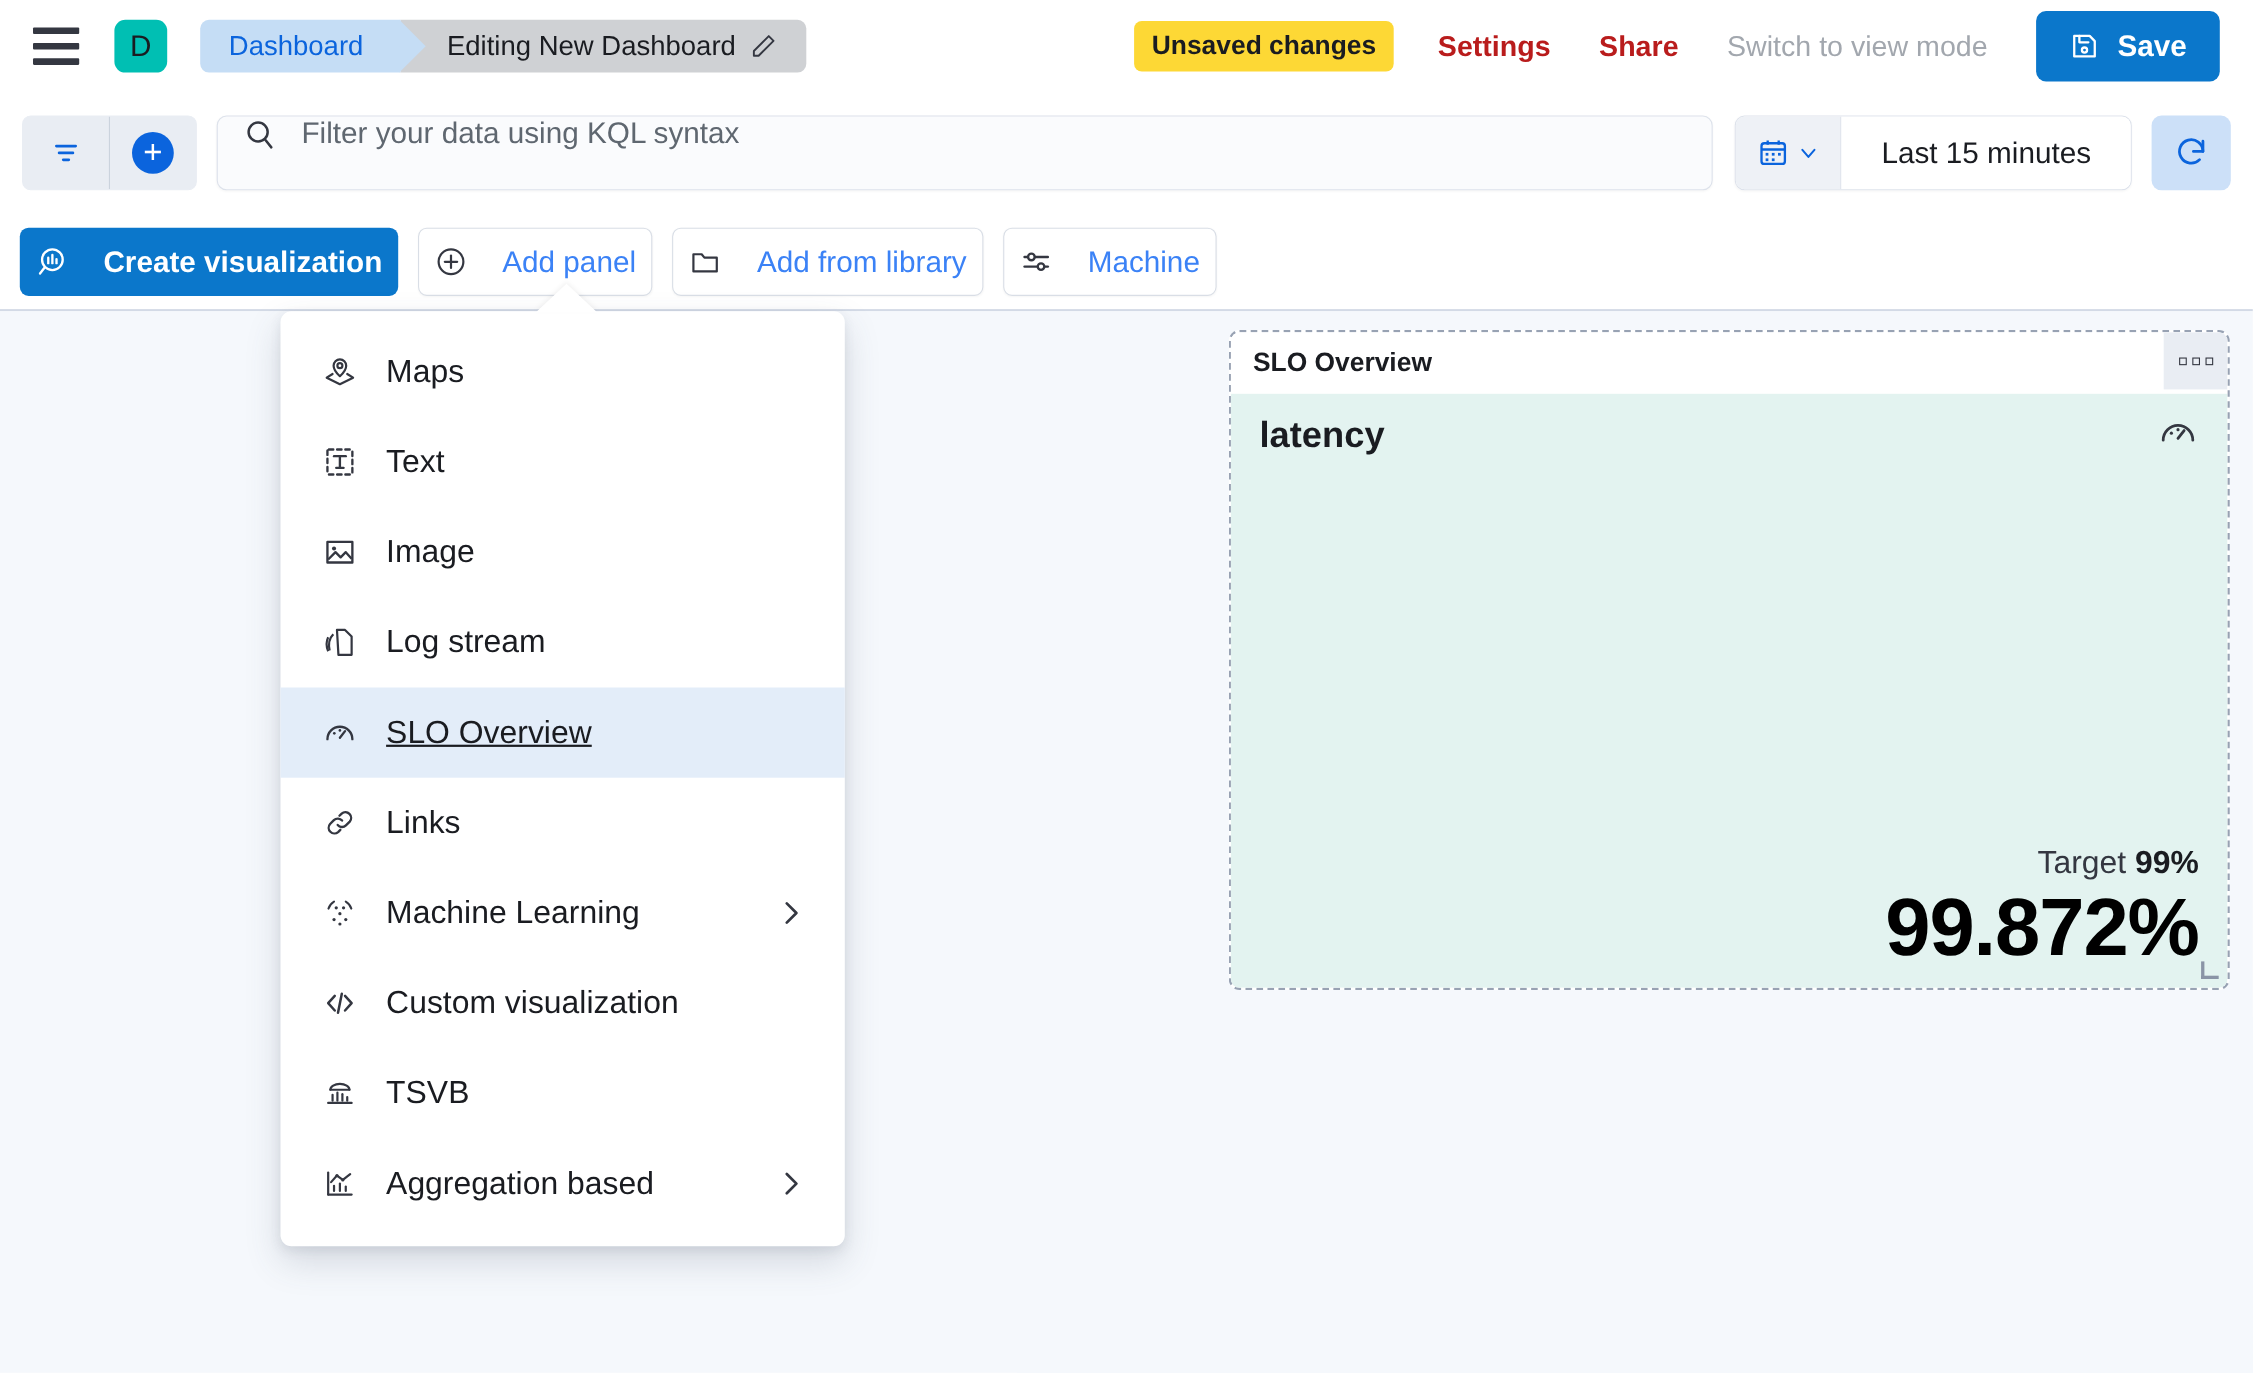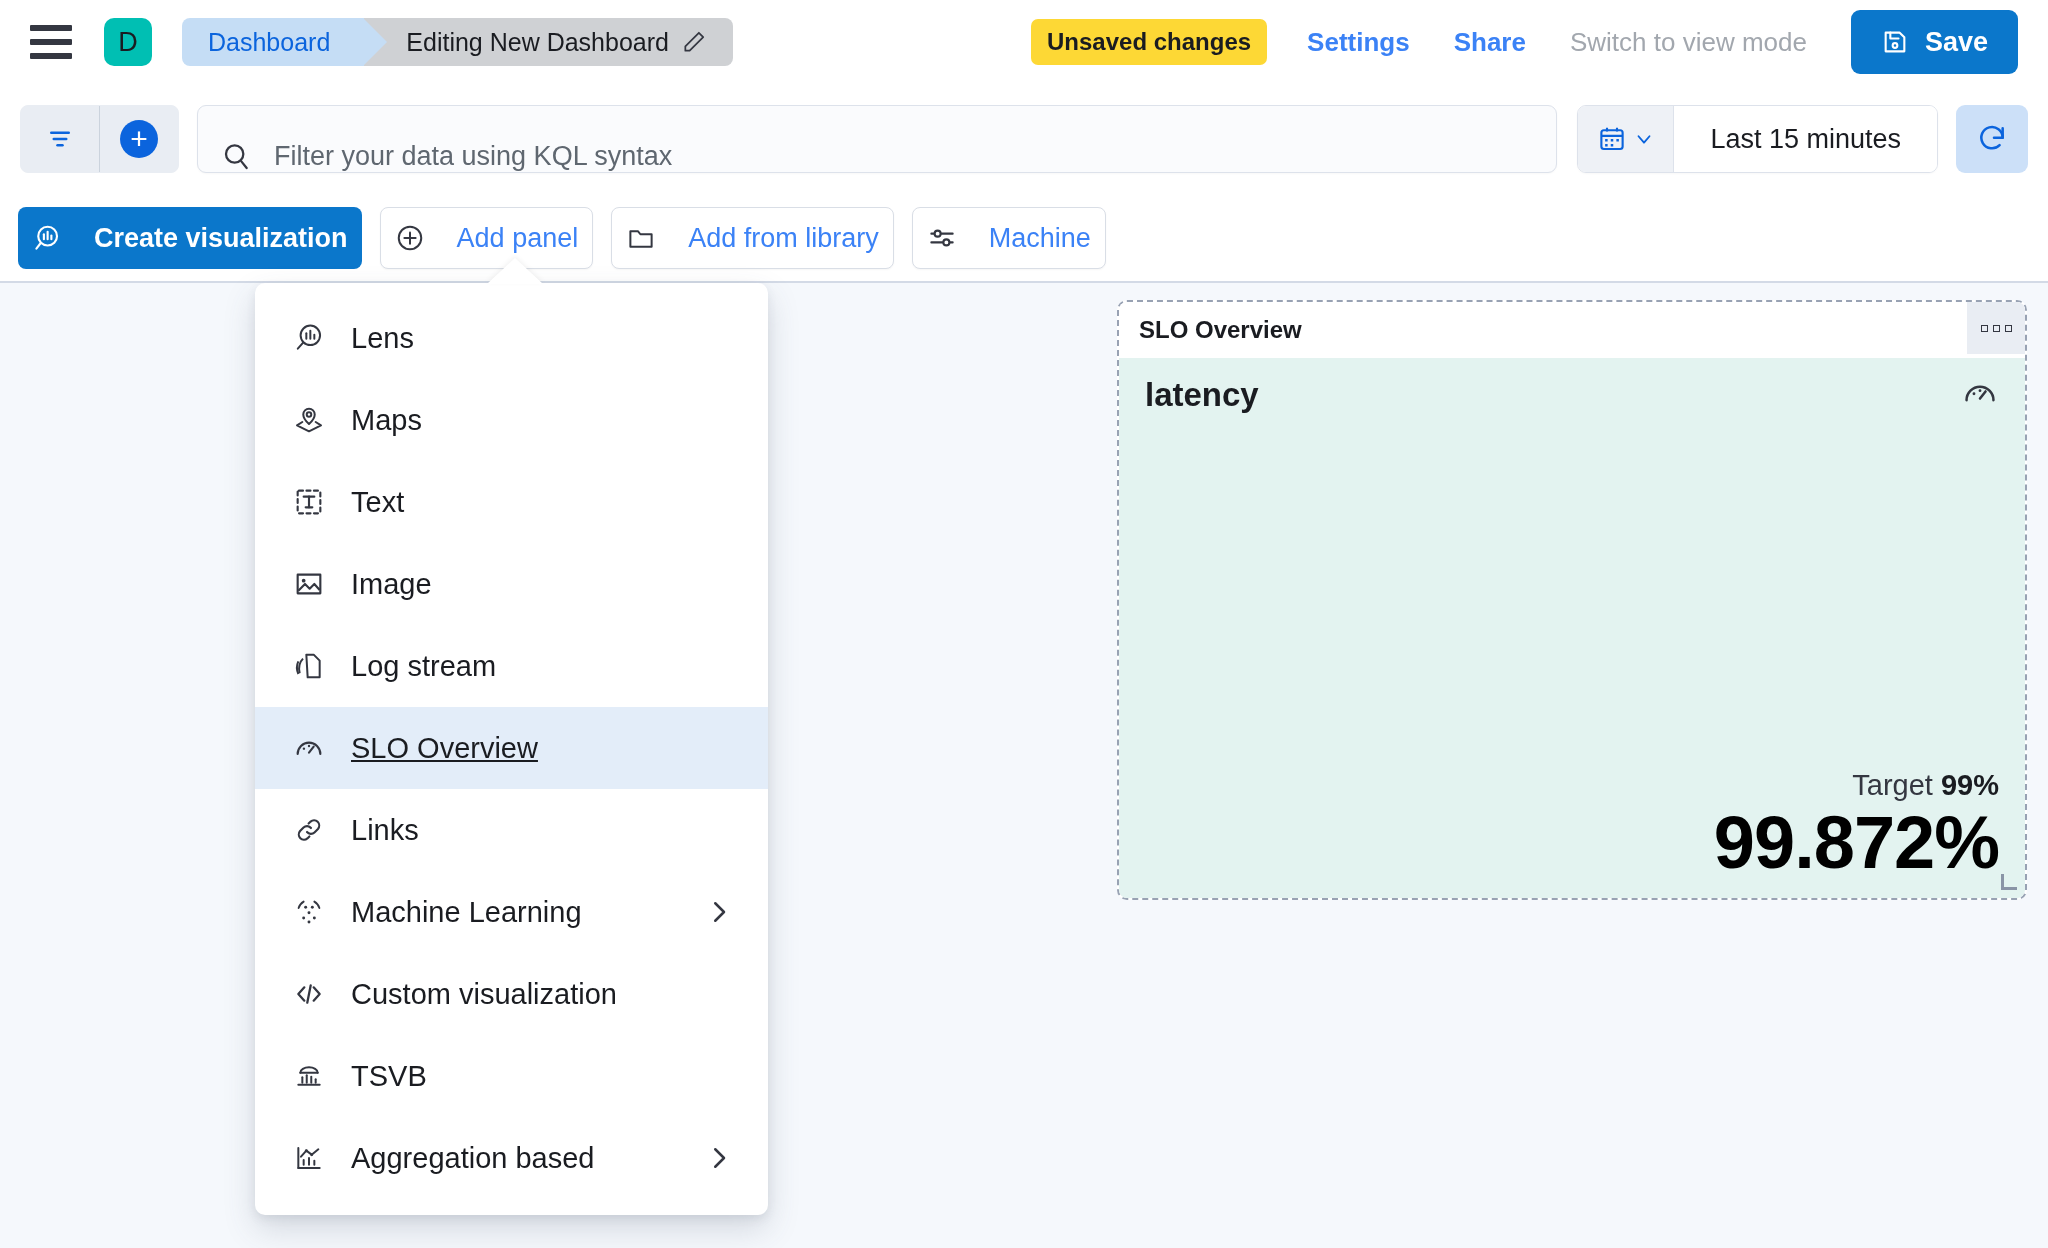--- a/index.html
+++ b/index.html
@@ -72,21 +72,21 @@
     margin-left: auto; display: flex; align-items: center; gap: 0;
     padding-right: 30px;
   }
   .badge-unsaved {
     background: #FDD835; color: #1a1c21;
     font-size: 24px; font-weight: 700;
     padding: 9px 16px; border-radius: 7px;
     margin-right: 40px;
   }
   .hdr-link {
-    font-size: 26px; color: #3b82f6; font-weight: 700;
+    font-size: 26px; color: #b91c1c; font-weight: 700;
     margin-right: 44px; cursor: pointer;
     white-space: nowrap;
   }
   .hdr-link.muted { color: #A2A7AE; font-weight: 400; }
   .save-btn {
     background: #0B77CB; color: #fff;
     font-size: 27px; font-weight: 700;
     border-radius: 9px;
     height: 64px; padding: 0 30px;
     display: flex; align-items: center; gap: 16px;
@@ -118,21 +118,21 @@
     background: #0B64DD;
     display: flex; align-items: center; justify-content: center;
     color: #fff; font-size: 30px; line-height: 1;
     font-weight: 400;
   }
   .kql-input {
     flex: 1; height: 68px; margin-left: 18px;
     background: #FAFBFD;
     border: 1px solid #DDE2EB;
     border-radius: 9px;
-    display: flex; align-items: flex-end;
+    display: flex; align-items: flex-start;
     padding: 0 22px;
     box-shadow: 0 1px 2px rgba(0,0,0,0.03);
   }
   .kql-placeholder {
     margin-left: 22px; font-size: 27px; color: #5F6770;
   }
   .date-group {
     margin-left: 20px;
     display: flex; height: 68px;
     border: 1px solid #DDE2EB; border-radius: 9px; overflow: hidden;
@@ -445,32 +445,20 @@
   </div>
 </div>
 
 <div class="hairline"></div>
 
 <div class="content"></div>
 
 <div class="menu-arrow"></div>
 <div class="menu">
 
-  <div class="menu-item">
-    <span class="mi-icon">
-      <svg width="32" height="32" viewBox="0 0 24 24" fill="none" stroke="#343741" stroke-width="1.5" stroke-linecap="round" stroke-linejoin="round">
-        <circle cx="13" cy="10" r="7.3"></circle>
-          <line x1="7.6" y1="15.4" x2="3.6" y2="20"></line>
-        <line x1="10" y1="12.5" x2="10" y2="8.5"></line>
-          <line x1="13" y1="12.5" x2="13" y2="6.6"></line>
-          <line x1="16" y1="12.5" x2="16" y2="9.5"></line>
-      </svg>
-    </span>
-    <span class="mi-label">Lens</span>
-  </div>
 
   <div class="menu-item">
     <span class="mi-icon">
       <svg width="32" height="32" viewBox="0 0 24 24" fill="none" stroke="#343741" stroke-width="1.5" stroke-linecap="round" stroke-linejoin="round">
         <path d="M12 3.5a4.3 4.3 0 0 1 4.3 4.3c0 3.2-4.3 7.2-4.3 7.2s-4.3-4-4.3-7.2A4.3 4.3 0 0 1 12 3.5z"></path>
         <circle cx="12" cy="7.8" r="1.7"></circle>
         <path d="M7 13.5L3 16l9 4.5L21 16l-4-2.5"></path>
       </svg>
     </span>
     <span class="mi-label">Maps</span>

